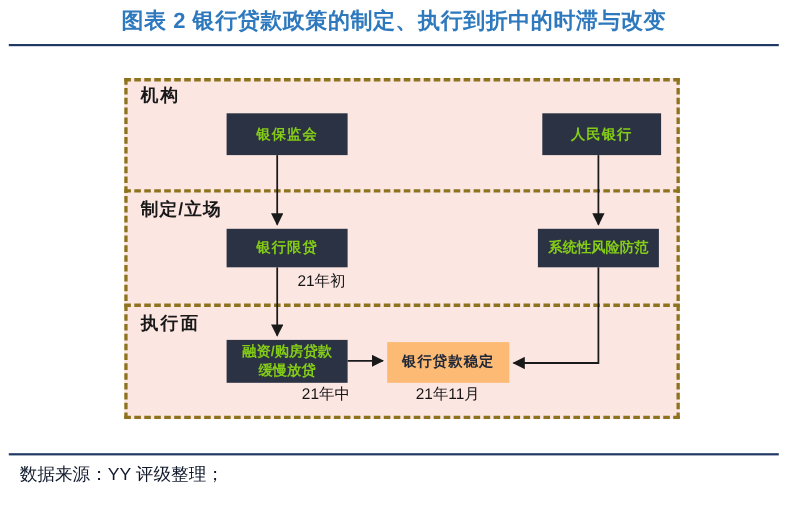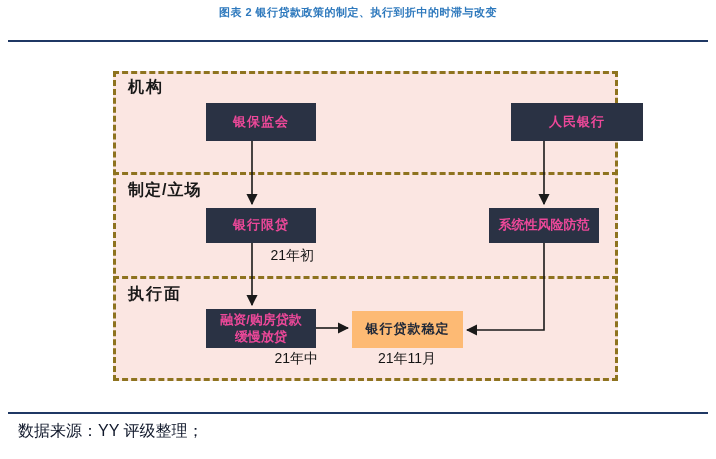--- a/index.html
+++ b/index.html
@@ -10,21 +10,21 @@
     background: #ffffff;
     font-family: "Liberation Sans", "DejaVu Sans", sans-serif;
     overflow: hidden;
   }
   .figure-title {
     position: absolute;
     top: 5px; left: 0;
     width: 716px;
     text-align: center;
     color: #2e79bd;
-    font-size: 11px;
+    font-size: 20px;
     font-weight: bold;
     letter-spacing: 0.5px;
   }
   .rule {
     position: absolute;
     left: 8px;
     width: 700px;
     height: 0;
     border-top: 2px solid #1f3864;
   }
@@ -61,34 +61,34 @@
     font-weight: bold;
     color: #181818;
     letter-spacing: 2px;
   }
   .section-label-1 { left: 128px; top: 77px; }
   .section-label-2 { left: 128px; top: 180px; letter-spacing: 1px; }
   .section-label-3 { left: 128px; top: 284px; }
   .node {
     position: absolute;
     background: #2a3244;
-    color: #ec4899;
+    color: #84cc16;
     display: flex;
     flex-direction: column;
     align-items: center;
     justify-content: center;
     text-align: center;
     font-weight: bold;
     font-size: 13px;
     line-height: 1.3;
     box-sizing: border-box;
     letter-spacing: 1px;
   }
   .node-cbirc        { left: 206px; top: 103px; width: 110px; height: 38px; }
-  .node-pboc         { left: 511px; top: 103px; width: 132px; height: 38px; }
+  .node-pboc         { left: 493px; top: 103px; width: 108px; height: 38px; }
   .node-bank-limit   { left: 206px; top: 208px; width: 110px; height: 35px; }
   .node-systemic     { left: 489px; top: 208px; width: 110px; height: 35px; letter-spacing: 0; }
   .node-slow-lending { left: 206px; top: 309px; width: 110px; height: 39px; letter-spacing: 0; }
   .node-highlight {
     left: 352px; top: 311px; width: 111px; height: 37px;
     background: #fdba74;
     color: #202838;
   }
   .time-label {
     position: absolute;

